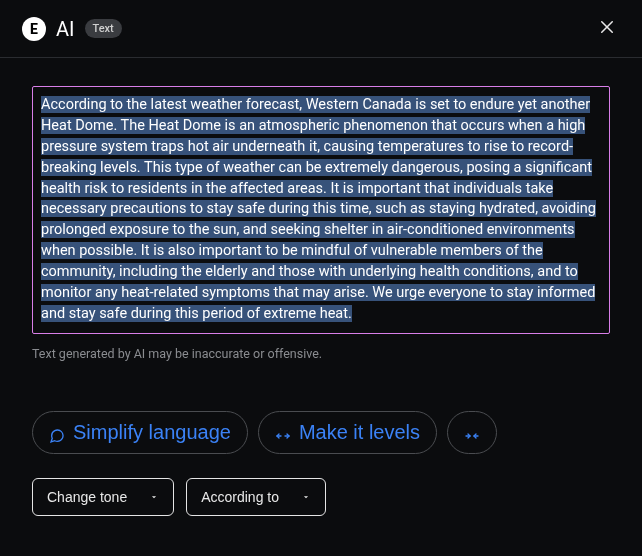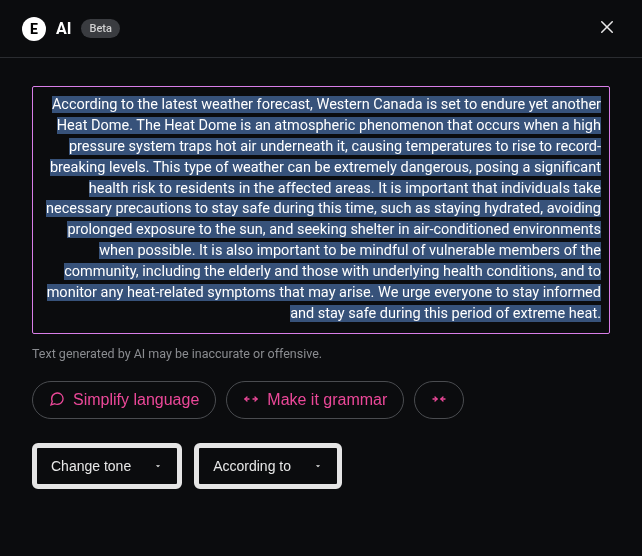--- a/index.html
+++ b/index.html
@@ -33,22 +33,22 @@
       background: #ffffff;
       border-radius: 50%;
       display: flex;
       align-items: center;
       justify-content: center;
       color: #000;
       font-weight: 800;
       font-size: 14px;
     }
     .ai-label {
-      font-size: 16px;
-      font-weight: 700;
+      font-size: 20px;
+      font-weight: 400;
       color: #ffffff;
     }
     .beta-badge {
       background: #3a3c40;
       color: #d0d0d0;
       font-size: 11px;
       padding: 3px 8px;
       border-radius: 10px;
       font-weight: 500;
     }
@@ -87,68 +87,67 @@
       height: 18px;
     }
     .content {
       padding: 28px 32px 20px;
     }
     .generated-box {
       border: 1px solid #d97ee8;
       border-radius: 2px;
       padding: 8px 8px;
       margin-bottom: 12px;
-      text-align: right;
     }
     .generated-text {
       font-size: 14.5px;
       line-height: 1.44;
       color: #ffffff;
     }
     .generated-text .hl {
       background: #37527a;
     }
     .disclaimer {
       font-size: 12.5px;
       color: #8a8c90;
-      margin-bottom: 20px;
+      margin-bottom: 50px;
     }
     .action-row {
       display: flex;
       flex-wrap: wrap;
       gap: 10px;
       margin-bottom: 10px;
     }
     .pill-btn {
       background: transparent;
       border: 1px solid #4a4c50;
-      color: #ec4899;
+      color: #3b82f6;
       padding: 9px 16px;
       border-radius: 22px;
-      font-size: 16px;
-      display: flex;
-      align-items: flex-start;
+      font-size: 20px;
+      display: flex;
+      align-items: flex-end;
       gap: 8px;
       cursor: pointer;
     }
     .pill-btn .icon {
       display: inline-flex;
       align-items: center;
       justify-content: center;
       width: 16px;
       height: 16px;
     }
     .dropdown-row {
       display: flex;
       gap: 12px;
       margin-top: 24px;
     }
     .dropdown-btn {
       background: transparent;
-      border: 5px solid #e5e5e5;
+      border: 1px solid #e5e5e5;
       color: #e8e8e8;
       padding: 10px 14px;
       border-radius: 6px;
       font-size: 14px;
       display: flex;
       align-items: center;
       gap: 22px;
       cursor: pointer;
     }
     .dropdown-btn .caret {
@@ -161,21 +160,21 @@
   </style>
 </head>
 <body>
 
 <div class="header">
   <div class="header-left">
     <div class="logo-badge">
       <span>E</span>
     </div>
     <span class="ai-label">AI</span>
-    <span class="beta-badge">Beta</span>
+    <span class="beta-badge">Text</span>
   </div>
   <div class="header-right">
     <button class="close-btn">
       <span>
         <svg viewBox="0 0 24 24" fill="none" stroke="currentColor" stroke-width="2" stroke-linecap="round">
           <line x1="5" y1="5" x2="19" y2="19"></line>
           <line x1="19" y1="5" x2="5" y2="19"></line>
         </svg>
       </span>
     </button>
@@ -199,21 +198,21 @@
     </button>
     <button class="pill-btn">
       <span class="icon">
         <svg viewBox="0 0 24 24" fill="none" stroke="currentColor" stroke-width="2" stroke-linecap="round">
           <line x1="3" y1="12" x2="9" y2="12"></line>
           <polyline points="6 9 3 12 6 15"></polyline>
           <line x1="21" y1="12" x2="15" y2="12"></line>
           <polyline points="18 9 21 12 18 15"></polyline>
         </svg>
       </span>
-      <span>Make it grammar</span>
+      <span>Make it levels</span>
     </button>
     <button class="pill-btn">
       <span class="icon">
         <svg viewBox="0 0 24 24" fill="none" stroke="currentColor" stroke-width="2" stroke-linecap="round">
           <line x1="3" y1="12" x2="9" y2="12"></line>
           <polyline points="6 9 9 12 6 15"></polyline>
           <line x1="21" y1="12" x2="15" y2="12"></line>
           <polyline points="18 9 15 12 18 15"></polyline>
         </svg>
       </span>

